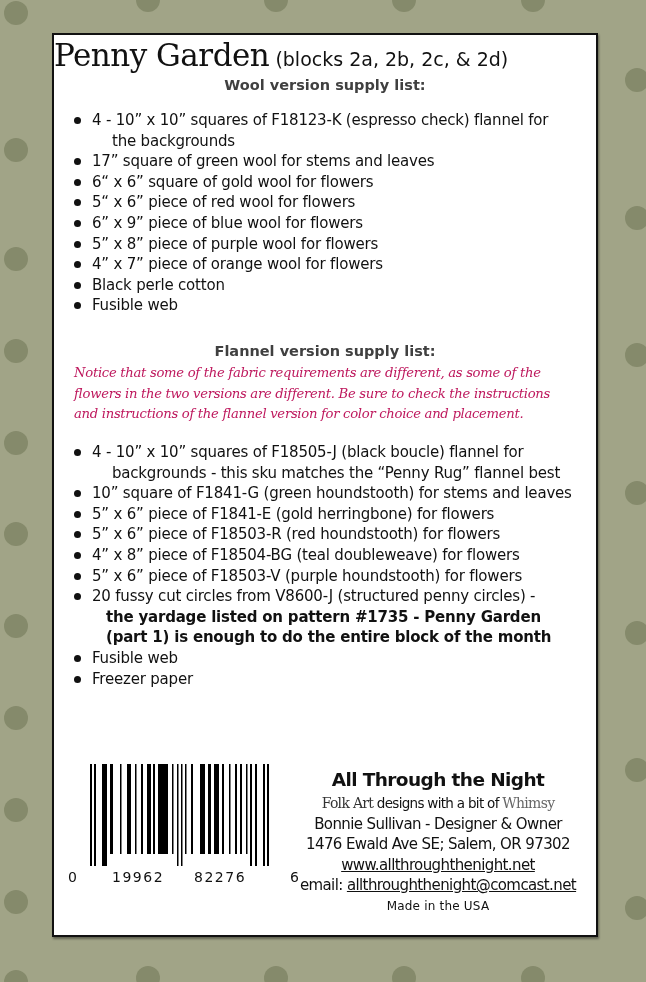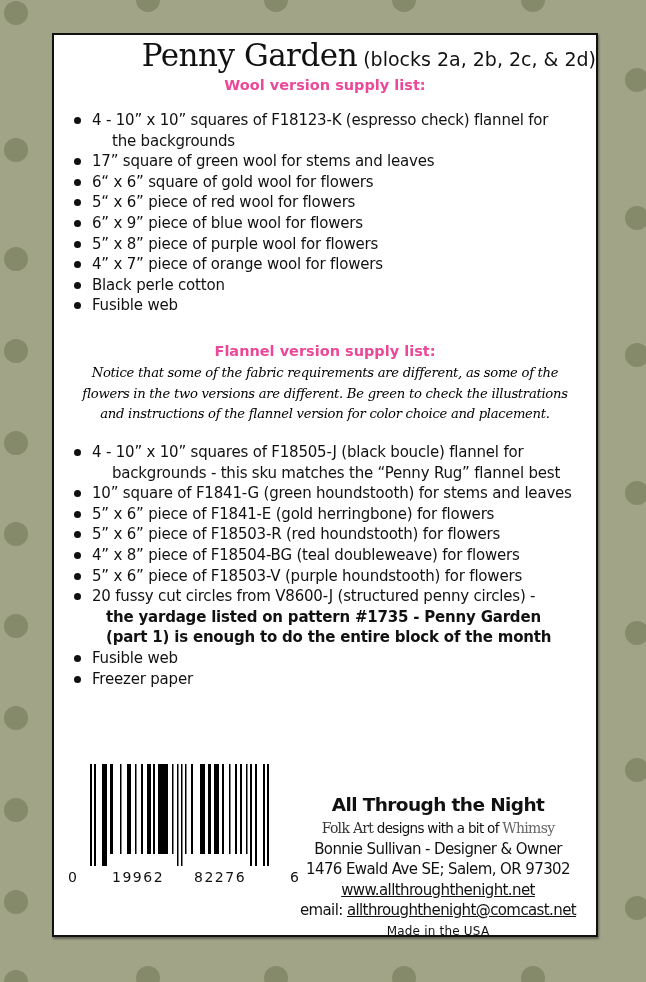--- a/index.html
+++ b/index.html
@@ -10,52 +10,52 @@
   }
   .dot {
     position:absolute; width:24px; height:24px; border-radius:50%;
     background:#858a6b;
   }
   .card {
     position:absolute; left:52px; top:33px; width:542px; height:900px;
     background:#ffffff; border:2px solid #111; box-shadow:1px 2px 2px rgba(0,0,0,0.4);
   }
   .title {
-    position:absolute; left:0; right:0; top:2px; text-align:right; color:#111; white-space:nowrap;
+    position:absolute; left:0; right:0; top:2px; text-align:left; color:#111; white-space:nowrap;
   }
   .title .big { font-family:"DejaVu Serif", serif; font-size:31px; font-weight:normal; letter-spacing:-0.5px; }
   .title .small { font-family:"DejaVu Sans", sans-serif; font-size:19px; }
   .section-head {
     position:absolute; left:0; right:0; text-align:center;
-    font-size:14.5px; font-weight:bold; color:#ec4899;
+    font-size:14.5px; font-weight:bold; color:#404040;
   }
   ul.list { position:absolute; left:0; margin:12px; padding:0; list-style:none; }
   ul.list li {
     position:relative; padding-left:26px; font-size:15px; line-height:20.6px; color:#111;
     letter-spacing:-0.2px; white-space:nowrap;
   }
   ul.list li .bullet {
     position:absolute; left:8px; top:7px; width:7px; height:7px; border-radius:50%; background:#111;
   }
   ul.list li .cont { display:block; padding-left:20px; }
   ul.list li .bold-cont { display:block; padding-left:14px; font-weight:bold; }
   .notice {
-    position:absolute; left:8px; right:8px; text-align:center;
+    position:absolute; left:20px; right:8px; text-align:left;
     font-family:"DejaVu Serif", serif; font-style:italic; font-size:13.2px; line-height:20.6px;
-    color:#000000; letter-spacing:-0.3px;
+    color:#be185d; letter-spacing:-0.3px;
   }
   .barcode {
     position:absolute; left:36px; top:729px; width:182px; height:102px;
   }
   .barcode-digits {
     position:absolute; left:14px; top:834px; width:230px; height:18px; font-family:"DejaVu Sans", sans-serif;
     font-size:14px; color:#111;
   }
   .barcode-digits span { position:absolute; top:0; }
-  .company { position:absolute; left:234px; width:300px; top:732px; text-align:center; color:#111;margin-top:25px; }
+  .company { position:absolute; left:234px; width:300px; top:732px; text-align:center; color:#111; }
   .company .name { font-size:18.5px; font-weight:bold; letter-spacing:-0.6px; line-height:26px; }
   .company .line { font-size:15px; line-height:20.5px; letter-spacing:-0.6px; }
   .company .tag { font-family:"DejaVu Serif", serif; font-size:14px; line-height:20.5px; letter-spacing:-0.7px; }
   .company .tag .serif-soft { color:#333; }
   .company .tag .whimsy { color:#666; }
   .company a { color:#111; text-decoration:underline; }
   .company .made { font-size:12px; line-height:20px; letter-spacing:0.2px; }
 </style>
 </head>
 <body>
@@ -109,21 +109,21 @@
     <li><span class="bullet"></span><span>5” x 8” piece of purple wool for flowers</span></li>
     <li><span class="bullet"></span><span>4” x 7” piece of orange wool for flowers</span></li>
     <li><span class="bullet"></span><span>Black perle cotton</span></li>
     <li><span class="bullet"></span><span>Fusible web</span></li>
   </ul>
 
   <div class="section-head" style="top:308px">Flannel version supply list:</div>
 
   <div class="notice" style="top:328px">
     <div>Notice that some of the fabric requirements are different, as some of the</div>
-    <div>flowers in the two versions are different.  Be green to check the illustrations</div>
+    <div>flowers in the two versions are different.  Be sure to check the instructions</div>
     <div>and instructions of the flannel version for color choice and placement.</div>
   </div>
 
   <ul class="list" style="top:395px">
     <li><span class="bullet"></span><span>4 - 10” x 10” squares of F18505-J (black boucle) flannel for</span><span class="cont">backgrounds - this sku matches the “Penny Rug” flannel best</span></li>
     <li><span class="bullet"></span><span>10” square of F1841-G (green houndstooth) for stems and leaves</span></li>
     <li><span class="bullet"></span><span>5” x 6” piece of F1841-E (gold herringbone) for flowers</span></li>
     <li><span class="bullet"></span><span>5” x 6” piece of F18503-R (red houndstooth) for flowers</span></li>
     <li><span class="bullet"></span><span>4” x 8” piece of F18504-BG (teal doubleweave) for flowers</span></li>
     <li><span class="bullet"></span><span>5” x 6” piece of F18503-V (purple houndstooth) for flowers</span></li>

